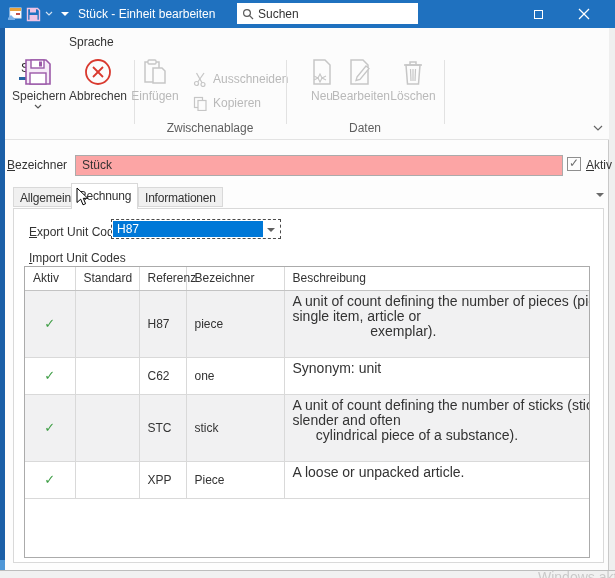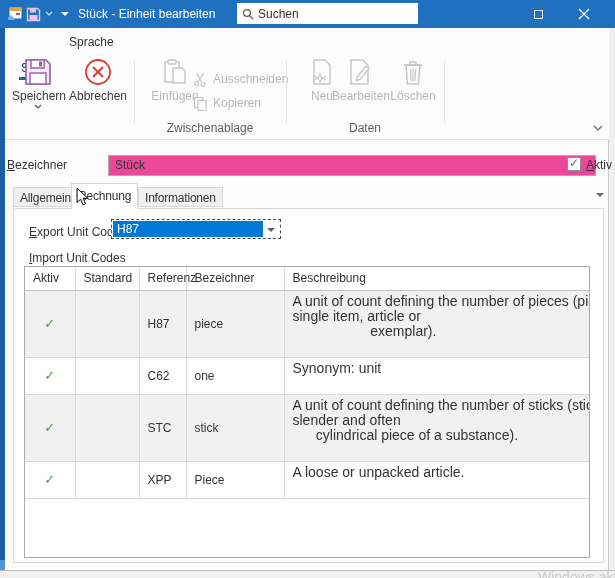--- a/index.html
+++ b/index.html
@@ -42,22 +42,22 @@
   .rb-btn.disabled { color:#b9b9b9; }
   .rb-small { position:absolute; left:188px; height:18px; display:flex; align-items:center; gap:5px; color:#b9b9b9; }
   .rb-sep { position:absolute; top:32px; width:1px; height:64px; background:#e2e2e2; }
   .grp-label { position:absolute; top:93px; text-align:center; color:#5f5f5f; }
   .spk-chev { display:block; margin:1px auto 0 auto; }
   .collapse-chev { position:absolute; left:588px; top:97px; }
   
   .mnemonic::first-letter { text-decoration:underline; }
   .lbl { position:absolute; white-space:nowrap; color:#333; }
   .lbl-bezeichner { left:7px; top:158px; }
-  .input-bezeichner { position:absolute; left:75px; top:155px; width:488px; height:21px; background:#ec4899;
-      border:1px solid #ababab; line-height:19px; padding-left:6px;margin-left:33px; }
+  .input-bezeichner { position:absolute; left:75px; top:155px; width:488px; height:21px; background:#fca5a5;
+      border:1px solid #ababab; line-height:19px; padding-left:6px; }
   .checkbox { position:absolute; left:567px; top:157px; width:14px; height:14px; background:#fdfdfd;
       border:1px solid #8f8f8f; text-align:center; }
   .checkbox .mark { position:relative; top:-2px; font-size:12px; color:#707070; }
   .lbl-aktiv { left:586px; top:158px; }
   
   .ptab { position:absolute; top:187px; height:20px; line-height:21px; letter-spacing:-0.2px;
       padding:0 6px; background:#f0f0f0; border:1px solid #d9d9d9; color:#333; }
   .ptab-allgemein { left:13px; }
   .ptab-rechnung { left:71px; top:183px; height:26px; line-height:24px; background:#fff; border-bottom:none; z-index:3; }
   .ptab-informationen { left:138px; }
@@ -152,21 +152,21 @@
     <div class="rb-btn" style="left:61px; width:64px;">
       <svg class="ic" width="30" height="30" viewBox="0 0 30 30">
         <circle cx="15" cy="15" r="12" fill="none" stroke="#d9392e" stroke-width="1.8"></circle>
         <line x1="10" y1="10" x2="20" y2="20" stroke="#d9392e" stroke-width="1.8"></line>
         <line x1="20" y1="10" x2="10" y2="20" stroke="#d9392e" stroke-width="1.8"></line>
       </svg>
       <span>Abbrechen</span>
     </div>
     <div class="rb-sep" style="left:129px;"></div>
 
-    <div class="rb-btn disabled" style="left:144px; width:52px;">
+    <div class="rb-btn disabled" style="left:124px; width:52px;">
       <svg class="ic" width="30" height="30" viewBox="0 0 30 30">
         <path d="M5 5 h14 v20 h-14 z" fill="none" stroke="#c6c6c6" stroke-width="1.5"></path>
         <rect x="8" y="3" width="8" height="4" rx="1" fill="#fcfcfc" stroke="#c6c6c6" stroke-width="1.3"></rect>
         <path d="M13 11 h9 l3 3 v12 h-12 z" fill="#fcfcfc" stroke="#c6c6c6" stroke-width="1.5"></path>
       </svg>
       <span>Einfügen</span>
     </div>
     <div class="rb-small" style="top:42px;">
       <svg width="15" height="15" viewBox="0 0 15 15">
         <circle cx="3.5" cy="11.5" r="2" fill="none" stroke="#c6c6c6" stroke-width="1.2"></circle>

